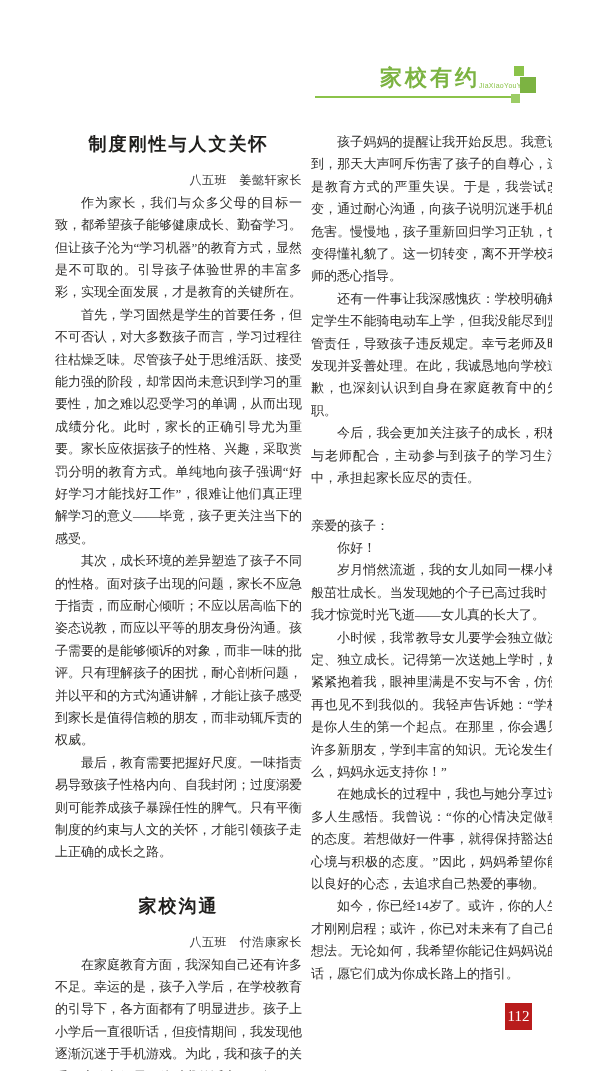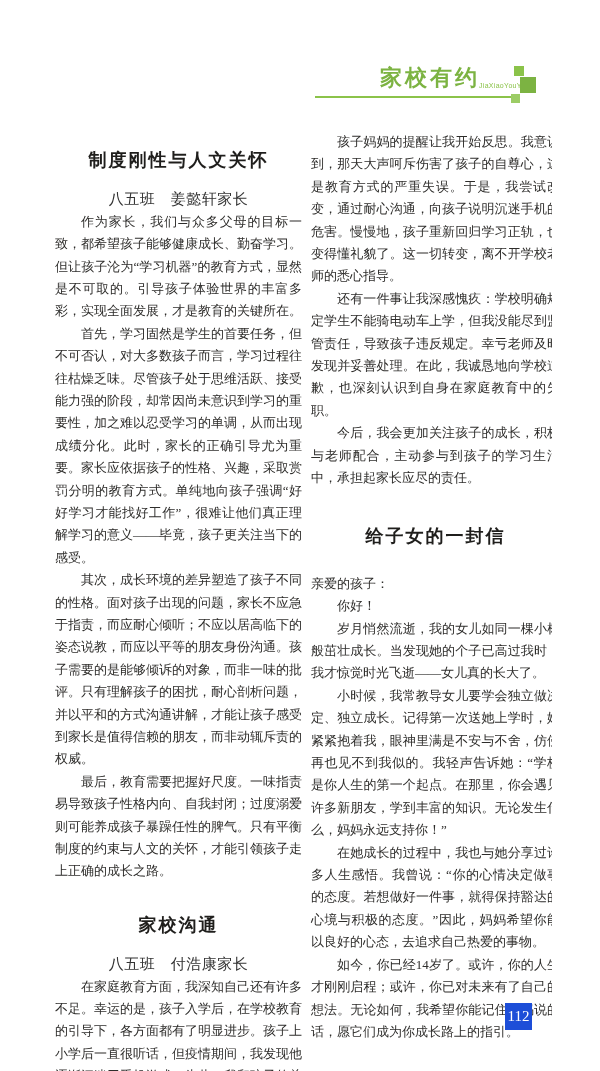--- a/index.html
+++ b/index.html
@@ -29,35 +29,35 @@
 
   
   .col { position:absolute; font-size:13px; line-height:22.4px; text-align:justify; }
   .col-left  { left:55px;  top:132px; width:247px; }
   .col-right { left:311px; top:131px; width:249px; }
 
   .col p { margin:0; text-indent:2em; }
 
   .article-title {
     font-size:18px; font-weight:bold; text-align:center;
-    letter-spacing:2px; margin:16px; line-height:1.35; text-indent:0;
+    letter-spacing:2px; margin:0; line-height:1.35; text-indent:0;
     color:#1f1e1c;
   }
-  .byline { font-size:15px; text-align:center; margin-top:13px; letter-spacing:0.5px; color:#333; }
+  .byline { font-size:12px; text-align:right; margin-top:13px; letter-spacing:0.5px; color:#333; }
   .byline + p { }
   .t2 { margin-top:30px; }
   .t3 { margin-top:34px; }
 
   .letter { margin-top:25px; }
   .letter .salutation { text-indent:0; }
 
   
   .page-badge {
     position:absolute; left:505px; top:1003px; width:27px; height:27px;
-    background:#1d4ed8; color:#ffffff; font-size:15px; line-height:27px;
+    background:#b91c1c; color:#ffffff; font-size:15px; line-height:27px;
     text-align:center; font-family:"Liberation Serif","DejaVu Serif",serif;
   }
 </style>
 </head>
 <body>
 
 <div class="page">
 
   <div class="logo-rule"></div>
   <div class="logo-title">家校有约</div>
@@ -77,21 +77,20 @@
     <h2 class="article-title t2">家校沟通</h2>
     <div class="byline">八五班　付浩康家长</div>
     <p>在家庭教育方面，我深知自己还有许多不足。幸运的是，孩子入学后，在学校教育的引导下，各方面都有了明显进步。孩子上小学后一直很听话，但疫情期间，我发现他逐渐沉迷于手机游戏。为此，我和孩子的关系一度陷入僵局：他对我的话充耳不闻，不再认真完成作业，而我因心急甚至动手打骂他。结果适得其反，孩子变得更加抵触，不仅不愿与我沟通，放学回家后还总把自己关在房间里。</p>
   </div>
 
   <div class="col col-right">
     <p>孩子妈妈的提醒让我开始反思。我意识到，那天大声呵斥伤害了孩子的自尊心，这是教育方式的严重失误。于是，我尝试改变，通过耐心沟通，向孩子说明沉迷手机的危害。慢慢地，孩子重新回归学习正轨，也变得懂礼貌了。这一切转变，离不开学校老师的悉心指导。</p>
     <p>还有一件事让我深感愧疚：学校明确规定学生不能骑电动车上学，但我没能尽到监管责任，导致孩子违反规定。幸亏老师及时发现并妥善处理。在此，我诚恳地向学校道歉，也深刻认识到自身在家庭教育中的失职。</p>
     <p>今后，我会更加关注孩子的成长，积极与老师配合，主动参与到孩子的学习生活中，承担起家长应尽的责任。</p>
 
-    <h2 class="article-title t3">给子女的一封信</h2>
 
     <div class="letter">
       <p class="salutation">亲爱的孩子：</p>
       <p>你好！</p>
       <p>岁月悄然流逝，我的女儿如同一棵小树般茁壮成长。当发现她的个子已高过我时，我才惊觉时光飞逝——女儿真的长大了。</p>
       <p>小时候，我常教导女儿要学会独立做决定、独立成长。记得第一次送她上学时，她紧紧抱着我，眼神里满是不安与不舍，仿佛再也见不到我似的。我轻声告诉她：“学校是你人生的第一个起点。在那里，你会遇见许多新朋友，学到丰富的知识。无论发生什么，妈妈永远支持你！”</p>
       <p>在她成长的过程中，我也与她分享过许多人生感悟。我曾说：“你的心情决定做事的态度。若想做好一件事，就得保持豁达的心境与积极的态度。”因此，妈妈希望你能以良好的心态，去追求自己热爱的事物。</p>
       <p>如今，你已经14岁了。或许，你的人生才刚刚启程；或许，你已对未来有了自己的想法。无论如何，我希望你能记住妈妈说的话，愿它们成为你成长路上的指引。</p>
 
     </div>

